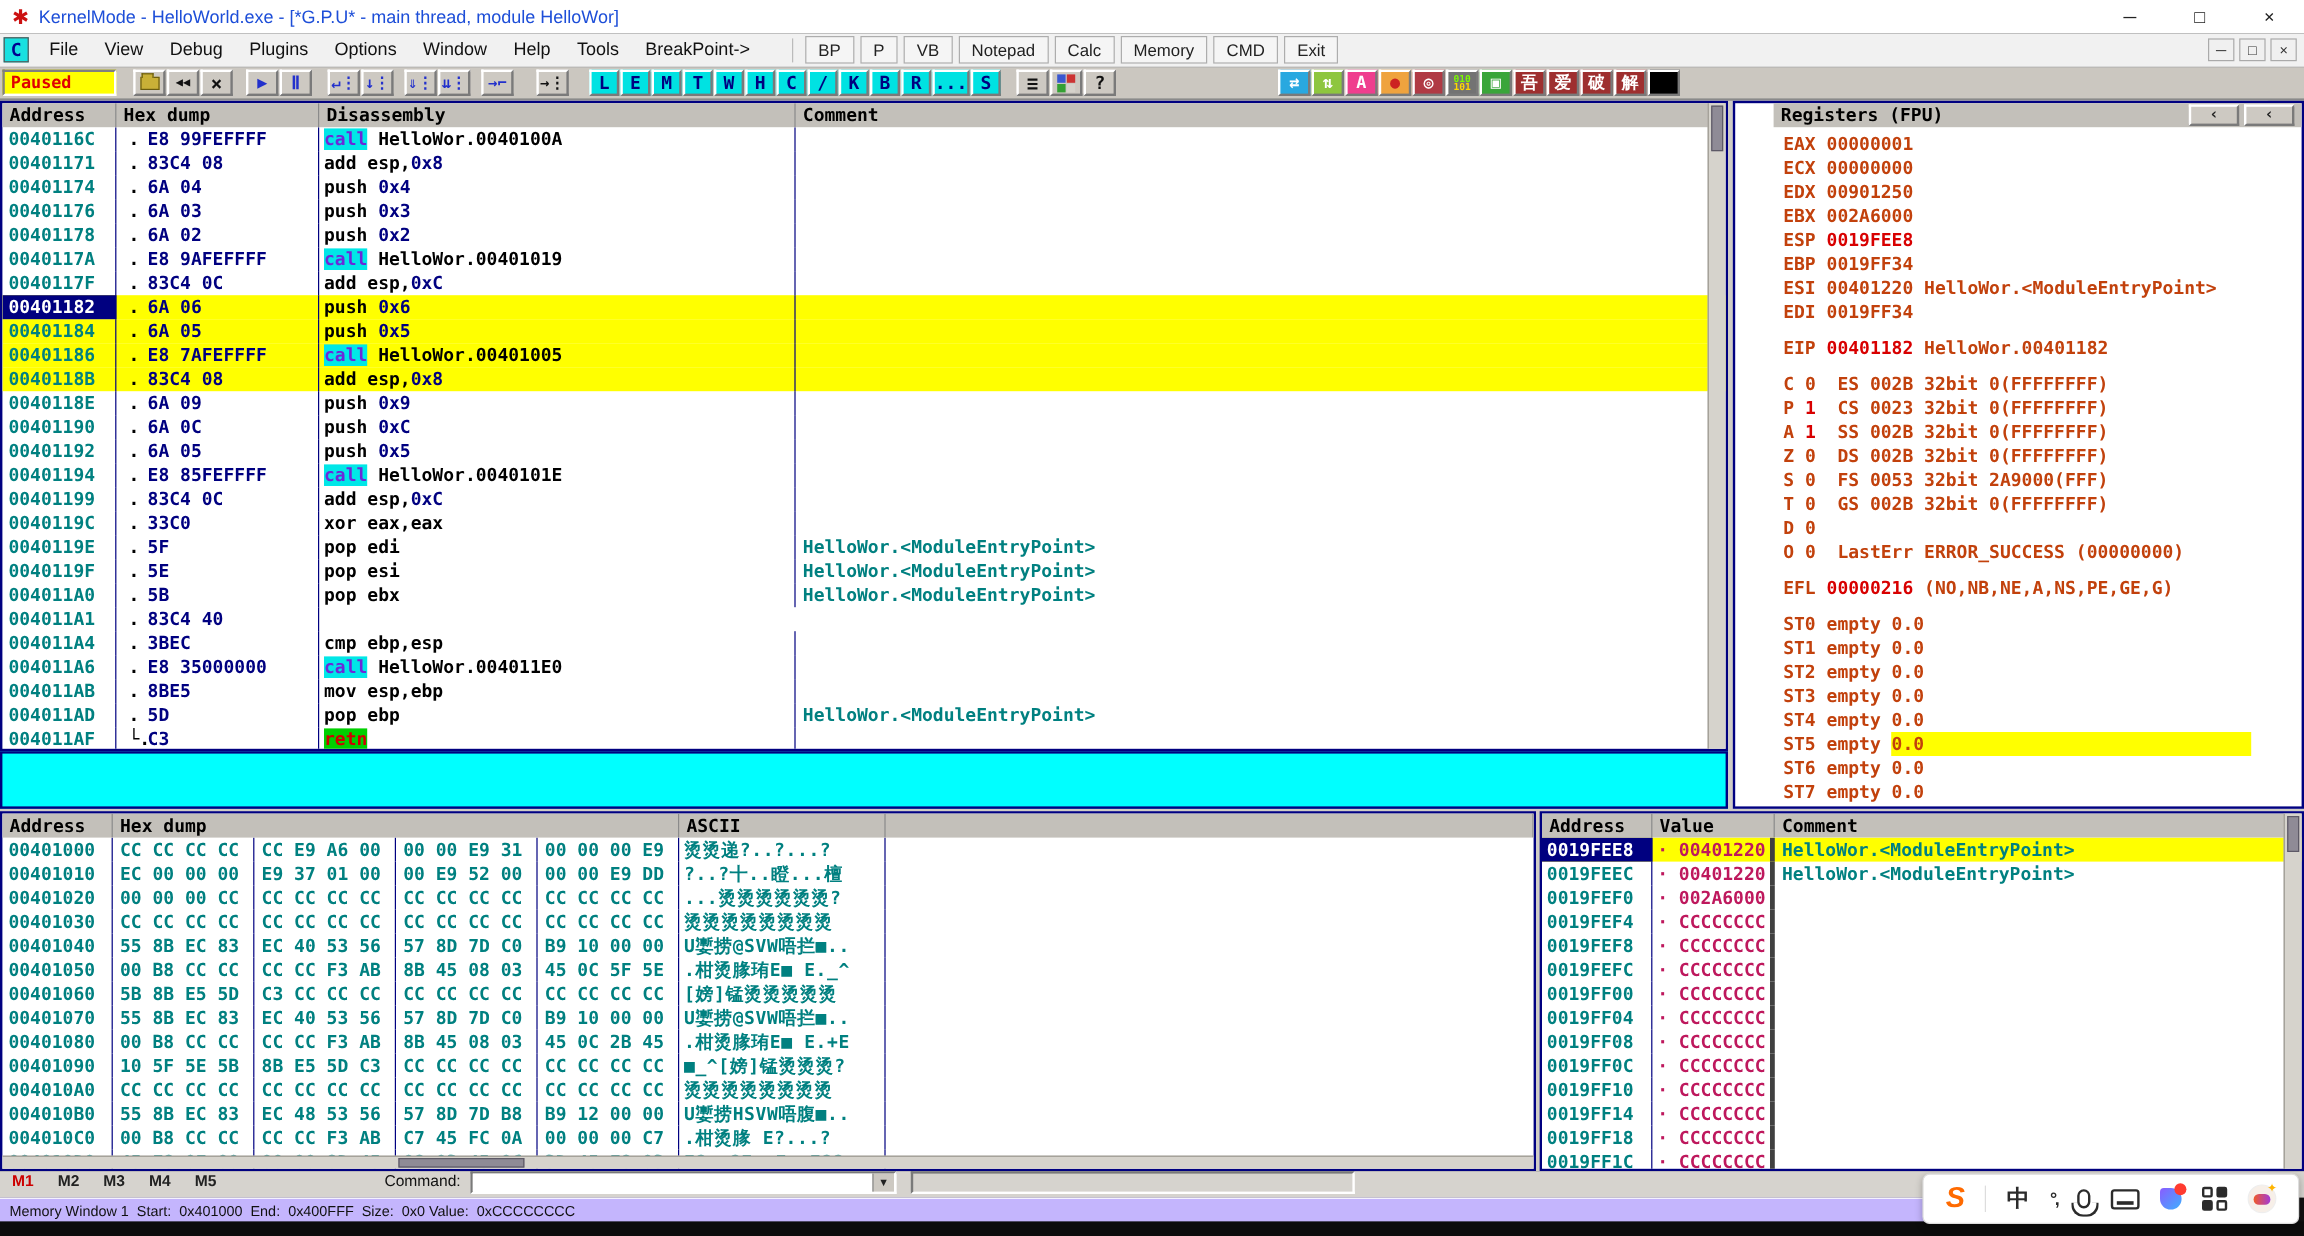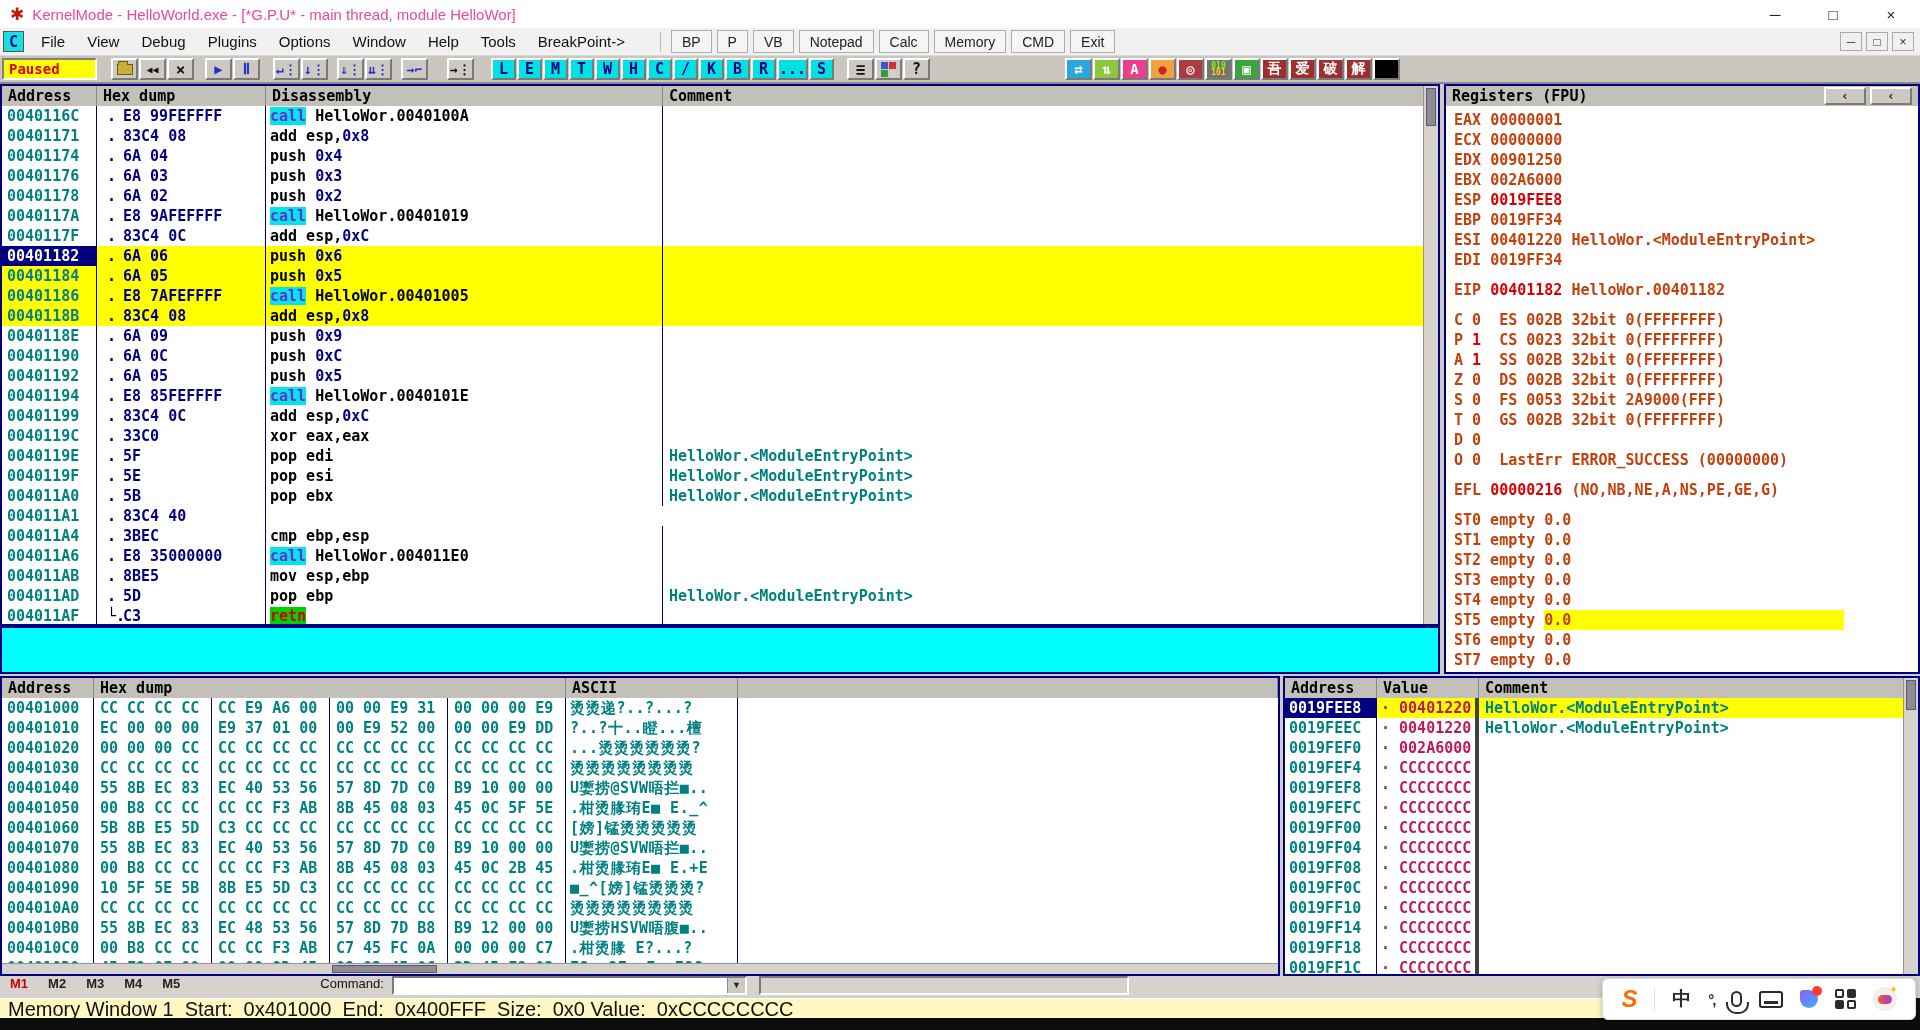--- a/index.html
+++ b/index.html
@@ -4,21 +4,21 @@
 <style>
   * { margin:0; padding:0; box-sizing:border-box; }
   html,body { width:1920px; height:1030px; overflow:hidden; background:#111;
               font-family:"Liberation Sans", sans-serif; }
   .mono { font-family:"DejaVu Sans Mono", monospace; font-weight:bold; font-size:15px; }
   .teal { color:#c2410c; } .red { color:#d80000; }
 
   
   .titlebar { height:28px; background:#fff; display:flex; align-items:center; position:relative; }
   .app-ic { color:#cc1111; font-size:17px; margin:0 8px 0 10px; }
-  .title-text { font-size:15px; color:#ec4899; }
+  .title-text { font-size:15px; color:#1d4ed8; }
   .win-btns { position:absolute; right:0; top:0; height:28px; display:flex; }
   .win-btn { width:58px; height:28px; display:flex; align-items:center; justify-content:center;
              font-size:15px; color:#222; }
 
   
   .menubar { height:28px; background:#f1f1f1; display:flex; align-items:center; position:relative;
              border-bottom:1px solid #d9d9d9; }
   .cpu-ic { width:21px; height:21px; background:#18e0e0; border:1px solid #555; color:#000090;
             font-weight:bold; font-size:15px; display:flex; align-items:center; justify-content:center;
             margin:0 6px 0 3px; font-family:"DejaVu Sans Mono",monospace; }
@@ -71,21 +71,21 @@
   .seg-ret { background:#00d000; color:#d00000; }
   .vscroll { position:absolute; top:0; right:0; width:15px; height:100%; background:#d6d3cc;
              border-left:1px solid #9a968e; }
   .vthumb { position:absolute; left:2px; width:10px; background:#8f8b96; border:1px solid #5d5966; }
 
   
   .infobar { position:absolute; left:0; top:542px; width:1440px; height:48px; background:#00ffff;
              border:2px solid #000080; border-top:2px solid #000080; }
 
   
-  #regs { left:1444px; top:0; width:476px; height:590px; }
+  #regs { left:1444px; top:0; width:476px; height:590px;padding-left:32px; }
   .reg-hdr { height:20px; background:#c3c0ba; position:relative; padding-left:6px; line-height:20px; }
   .reg-btn { position:absolute; top:1px; width:42px; height:18px; background:#cdc9c2;
              border:2px solid; border-color:#fff #7a7a7a #7a7a7a #fff; text-align:center; line-height:14px;
              font-size:13px; color:#222; }
   .reg-body { height:566px; overflow:hidden; padding:4px 0 0 8px; white-space:pre; }
   .rline { height:20px; line-height:20px; }
   .rgap { height:10px; }
   .st-hl { background:#ffff00; display:inline-block; width:300px; }
   .fpu-part { color:#e0218a; height:20px; line-height:20px; }
 
@@ -117,22 +117,22 @@
   .mtab.active { color:#cc0000; }
   .cmd-label { font-size:13px; color:#111; margin-left:130px; }
   .cmd-combo { width:355px; height:19px; background:#fff; border:2px solid;
                border-color:#7a7a7a #fff #fff #7a7a7a; margin-left:8px; display:flex; }
   .cmd-input { flex:1; border:none; outline:none; font-size:13px; padding:0 3px;
                font-family:"DejaVu Sans Mono",monospace; }
   .cmd-arrow { width:18px; background:#cdc9c2; border-left:1px solid #8a8a8a; text-align:center;
                font-size:9px; line-height:15px; color:#222; }
   .cmd-panel { width:370px; height:19px; border:2px solid; border-color:#7a7a7a #fff #fff #7a7a7a;
                margin-left:12px; }
-  .statusbar { position:absolute; top:998px; left:0; width:1696px; height:20px; background:#fef9c3;
-               border-top:1px solid #fff; font-size:20px; color:#111; line-height:20px; padding-left:8px;
+  .statusbar { position:absolute; top:998px; left:0; width:1696px; height:20px; background:#c4b5fd;
+               border-top:1px solid #fff; font-size:12px; color:#111; line-height:20px; padding-left:8px;
                white-space:pre; }
   .taskstrip { position:absolute; top:1018px; left:0; width:1920px; height:12px; background:#0c0c0c; }
 
   
   .ime { position:absolute; top:978px; left:1602px; width:314px; height:42px; background:#fff;
          border:1px solid #ddd; border-radius:6px; box-shadow:0 2px 6px rgba(0,0,0,.25);
          display:flex; align-items:center; justify-content:space-around; padding:0 10px; }
   .ime-logo { color:#ff6a00; font-size:24px; font-weight:bold; font-style:italic; }
   .ime-div { width:1px; height:22px; background:#ddd; }
   .ime-it { font-size:19px; color:#2b2b2b; font-weight:bold; }

